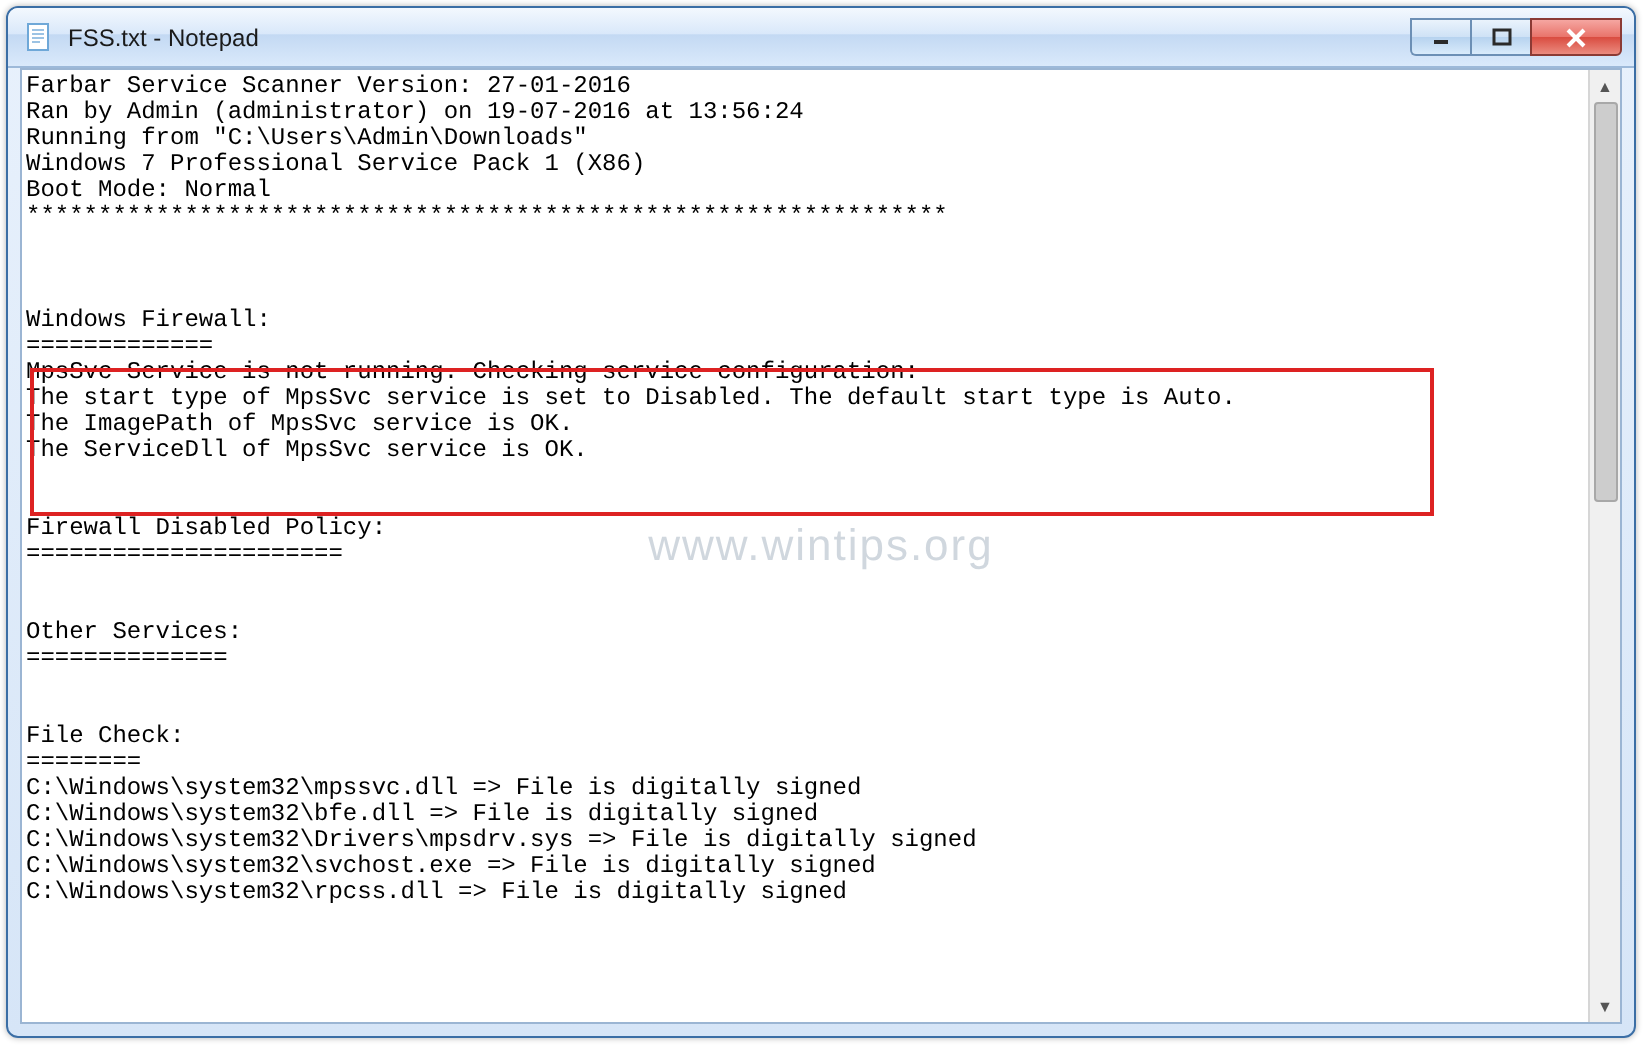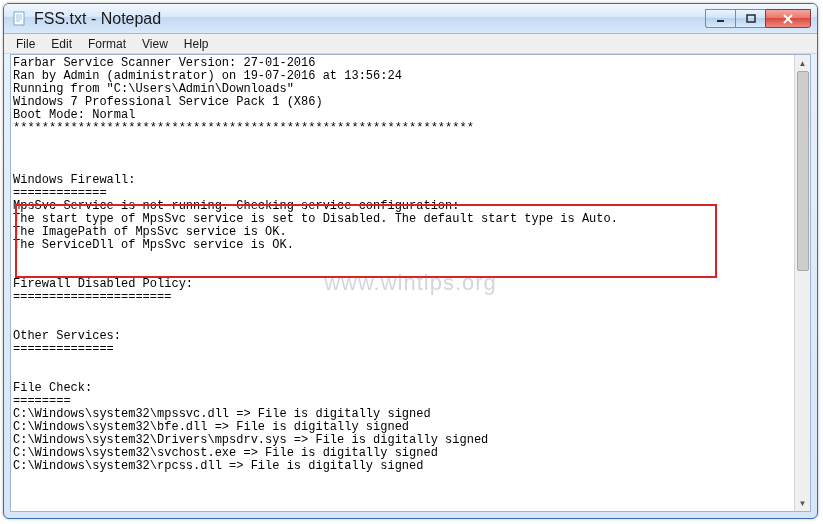--- a/index.html
+++ b/index.html
@@ -34,21 +34,21 @@
     border-bottom: 1px solid #9db9d9;
   }
   .app-icon {
     width: 16px;
     height: 16px;
     margin-right: 6px;
     flex-shrink: 0;
   }
   .title-text {
     flex: 1;
-    font-size: 16px;
+    font-size: 12px;
     color: #1a1a1a;
   }
   .win-controls {
     display: flex;
     gap: 0;
   }
   .win-btn {
     width: 30px;
     height: 19px;
     border: 1px solid #6c8fb5;
@@ -187,27 +187,20 @@
       </div>
       <div class="win-btn close">
         <svg width="12" height="10">
           <line x1="2" y1="1" x2="10" y2="9" stroke="#fff" stroke-width="2"></line>
           <line x1="10" y1="1" x2="2" y2="9" stroke="#fff" stroke-width="2"></line>
         </svg>
       </div>
     </div>
   </div>
 
-  <div class="menubar">
-    <span class="menu-item">File</span>
-    <span class="menu-item">Edit</span>
-    <span class="menu-item">Format</span>
-    <span class="menu-item">View</span>
-    <span class="menu-item">Help</span>
-  </div>
 
   <div class="content-wrap">
     <div class="content" id="textcontent">Farbar Service Scanner Version: 27-01-2016
 Ran by Admin (administrator) on 19-07-2016 at 13:56:24
 Running from "C:\Users\Admin\Downloads"
 Windows 7 Professional Service Pack 1 (X86)
 Boot Mode: Normal
 ****************************************************************
 
 

